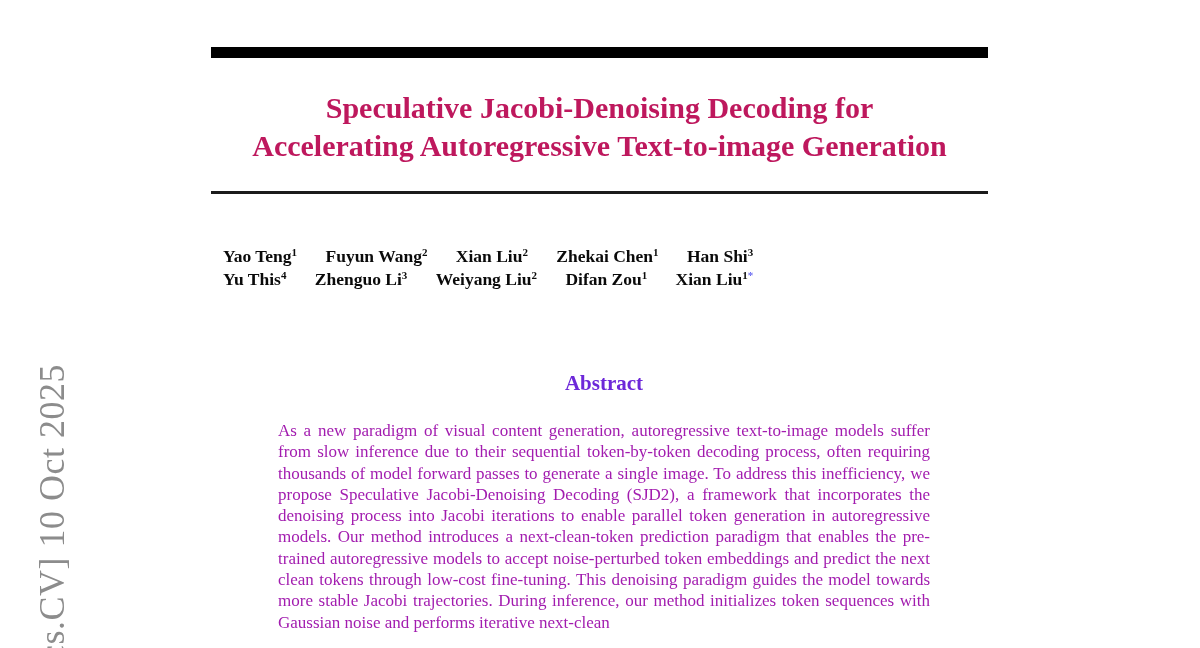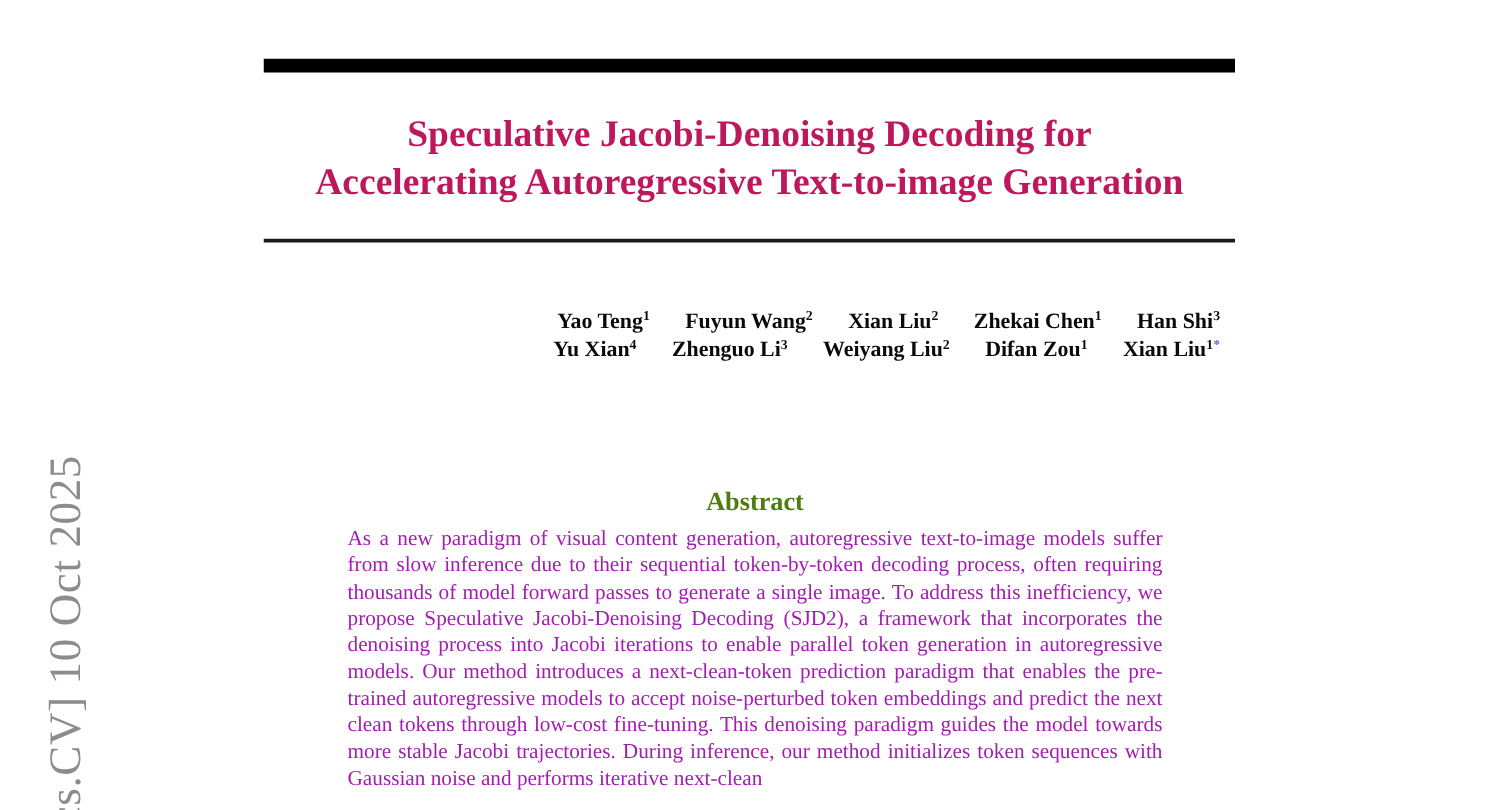--- a/index.html
+++ b/index.html
@@ -57,21 +57,21 @@
     width: 777px;
     height: 3px;
     background: #1b1b1b;
   }
 
   .authors-block {
     position: absolute;
     left: 211px;
     top: 245px;
     width: 777px;
-    text-align: right;
+    text-align: left;
   }
   .author-row {
     line-height: 23px;
     font-size: 17.5px;
     font-weight: bold;
     white-space: nowrap;
   }
   .author { display: inline-block; margin: 0 12px; }
   sup.idx {
     font-size: 11px;
@@ -89,22 +89,21 @@
   .affil { display: inline-block; margin: 0 11px; }
 
   .abstract-heading {
     position: absolute;
     left: 278px;
     top: 371px;
     width: 652px;
     text-align: center;
     font-weight: bold;
     font-size: 21px;
-    color: #4d7c0f;
-    margin-top: 18px;
+    color: #6d28d9;
   }
 
   .abstract-body {
     position: absolute;
     left: 278px;
     top: 420px;
     width: 652px;
     font-size: 17px;
     line-height: 21.3px;
     text-align: justify;
@@ -128,21 +127,21 @@
 
   <div class="authors-block">
     <div class="author-row">
       <span class="author"><span>Yao Teng</span><sup class="idx">1</sup></span>
       <span class="author"><span>Fuyun Wang</span><sup class="idx">2</sup></span>
       <span class="author"><span>Xian Liu</span><sup class="idx">2</sup></span>
       <span class="author"><span>Zhekai Chen</span><sup class="idx">1</sup></span>
       <span class="author"><span>Han Shi</span><sup class="idx">3</sup></span>
     </div>
     <div class="author-row">
-      <span class="author"><span>Yu Xian</span><sup class="idx">4</sup></span>
+      <span class="author"><span>Yu This</span><sup class="idx">4</sup></span>
       <span class="author"><span>Zhenguo Li</span><sup class="idx">3</sup></span>
       <span class="author"><span>Weiyang Liu</span><sup class="idx">2</sup></span>
       <span class="author"><span>Difan Zou</span><sup class="idx">1</sup></span>
       <span class="author"><span>Xian Liu</span><sup class="idx">1</sup><sup class="idx star" style="color: rgb(106, 106, 242);">*</sup></span>
     </div>
   </div>
 
   <div class="abstract-heading">Abstract</div>
 
   <p class="abstract-body">As a new paradigm of visual content generation, autoregressive text-to-image models suffer from slow inference due to their sequential token-by-token decoding process, often requiring thousands of model forward passes to generate a single image.  To address this inefficiency, we propose Speculative Jacobi-Denoising Decoding (SJD2), a framework that incorporates the denoising process into Jacobi iterations to enable parallel token generation in autoregressive models. Our method introduces a next-clean-token prediction paradigm that enables the pre-trained autoregressive models to accept noise-perturbed token embeddings and predict the next clean tokens through low-cost fine-tuning. This denoising paradigm guides the model towards more stable Jacobi trajectories. During inference, our method initializes token sequences with Gaussian noise and performs iterative next-clean</p>

